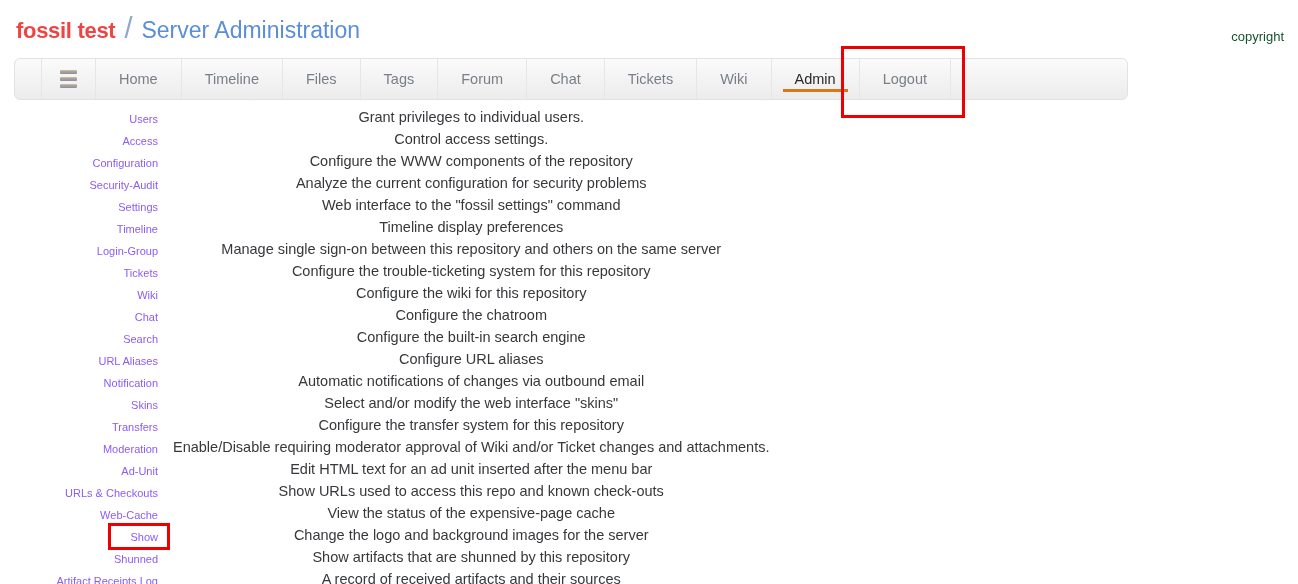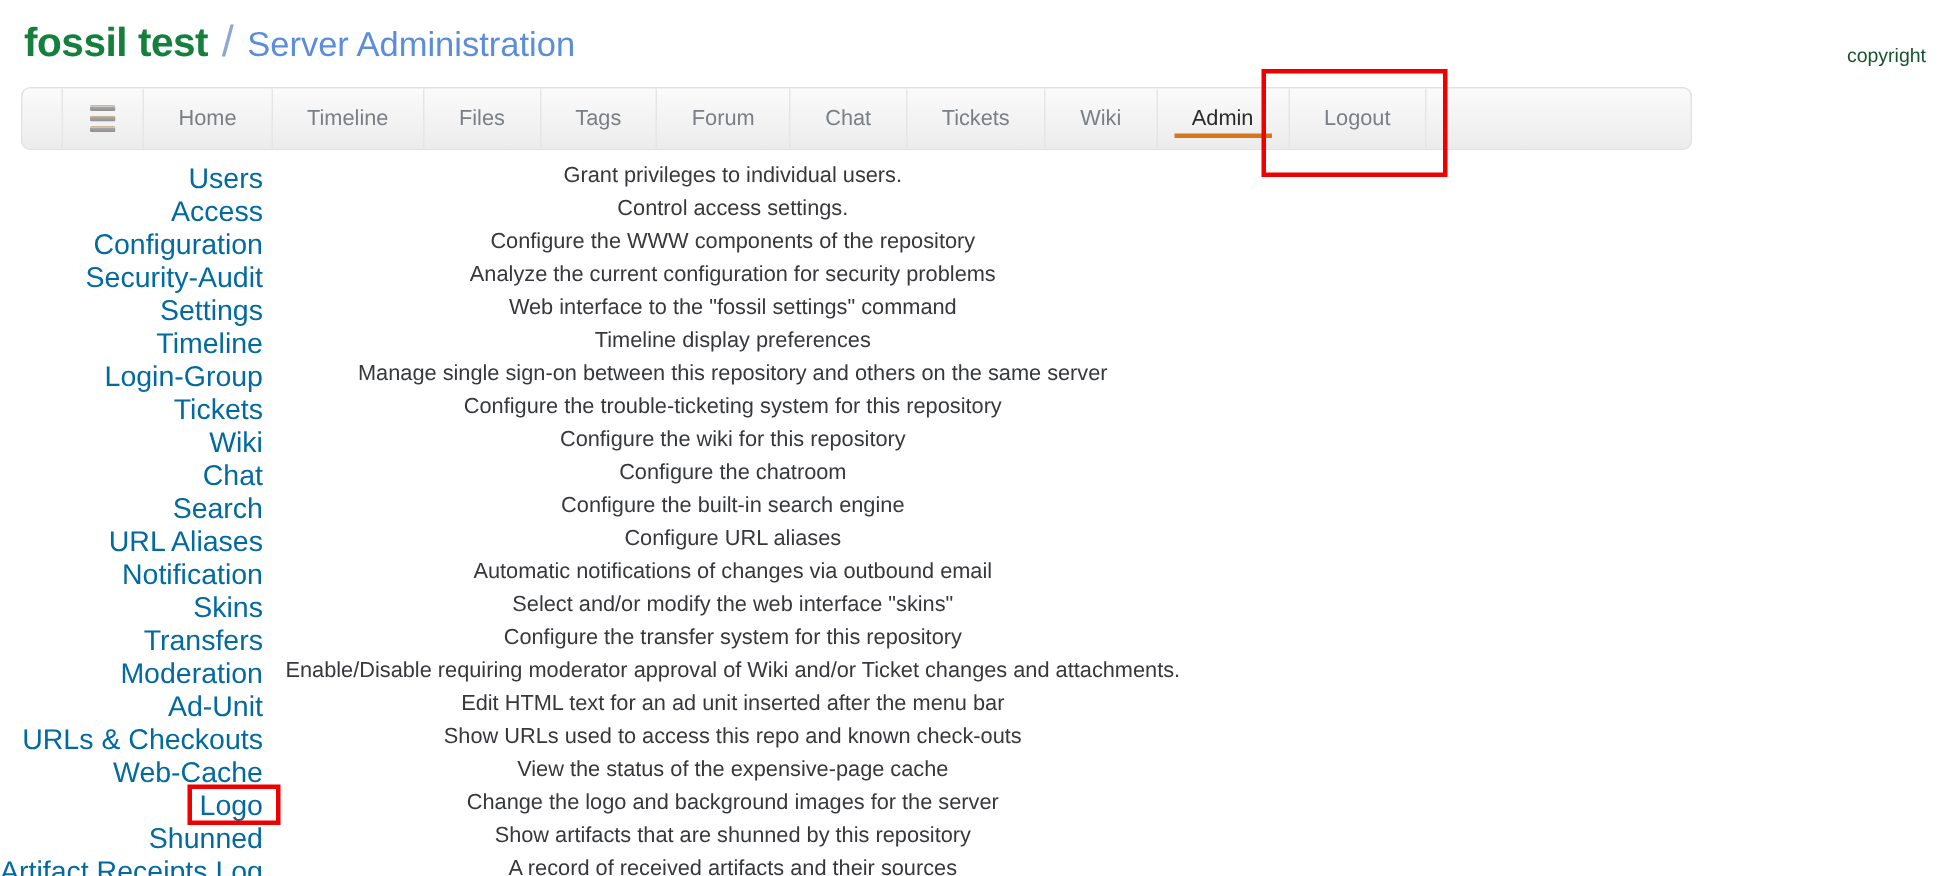--- a/index.html
+++ b/index.html
@@ -24,23 +24,23 @@
   }
   .title-row {
     position: absolute;
     left: 16px;
     top: 12px;
     display: flex;
     align-items: baseline;
     white-space: nowrap;
   }
   .project-name {
-    font-size: 27px;
+    font-size: 22px;
     font-weight: bold;
-    color: #15803d;
+    color: #ef4444;
     letter-spacing: -0.3px;
   }
   .title-slash {
     font-size: 29px;
     color: #8fa8cf;
     margin: 0 9px 0 9px;
     font-weight: normal;
   }
   .page-subtitle {
     font-size: 23px;
@@ -155,22 +155,22 @@
   }
   td.desc-cell {
     text-align: center;
     vertical-align: top;
     padding: 0 0 0 15px;
     font-size: 14.5px;
     color: #36383b;
     white-space: nowrap;
   }
   .admin-link {
-    font-size: 19px;
-    color: #0369a1;
+    font-size: 11px;
+    color: #8b5cf6;
     text-decoration: none;
     cursor: pointer;
   }
   tr.highlighted td.link-cell {
     position: relative;
   }
   tr.highlighted td.link-cell .annot-logo {
     position: absolute;
     right: -12px;
     top: -4px;
@@ -314,21 +314,21 @@
       </tr>
       <tr>
         <td class="link-cell"><a class="admin-link">URLs &amp; Checkouts</a></td>
         <td class="desc-cell">Show URLs used to access this repo and known check-outs</td>
       </tr>
       <tr>
         <td class="link-cell"><a class="admin-link">Web-Cache</a></td>
         <td class="desc-cell">View the status of the expensive-page cache</td>
       </tr>
       <tr class="highlighted">
-        <td class="link-cell"><a class="admin-link">Logo</a><span class="annot-logo"></span></td>
+        <td class="link-cell"><a class="admin-link">Show</a><span class="annot-logo"></span></td>
         <td class="desc-cell">Change the logo and background images for the server</td>
       </tr>
       <tr>
         <td class="link-cell"><a class="admin-link">Shunned</a></td>
         <td class="desc-cell">Show artifacts that are shunned by this repository</td>
       </tr>
       <tr>
         <td class="link-cell"><a class="admin-link">Artifact Receipts Log</a></td>
         <td class="desc-cell">A record of received artifacts and their sources</td>
       </tr>

